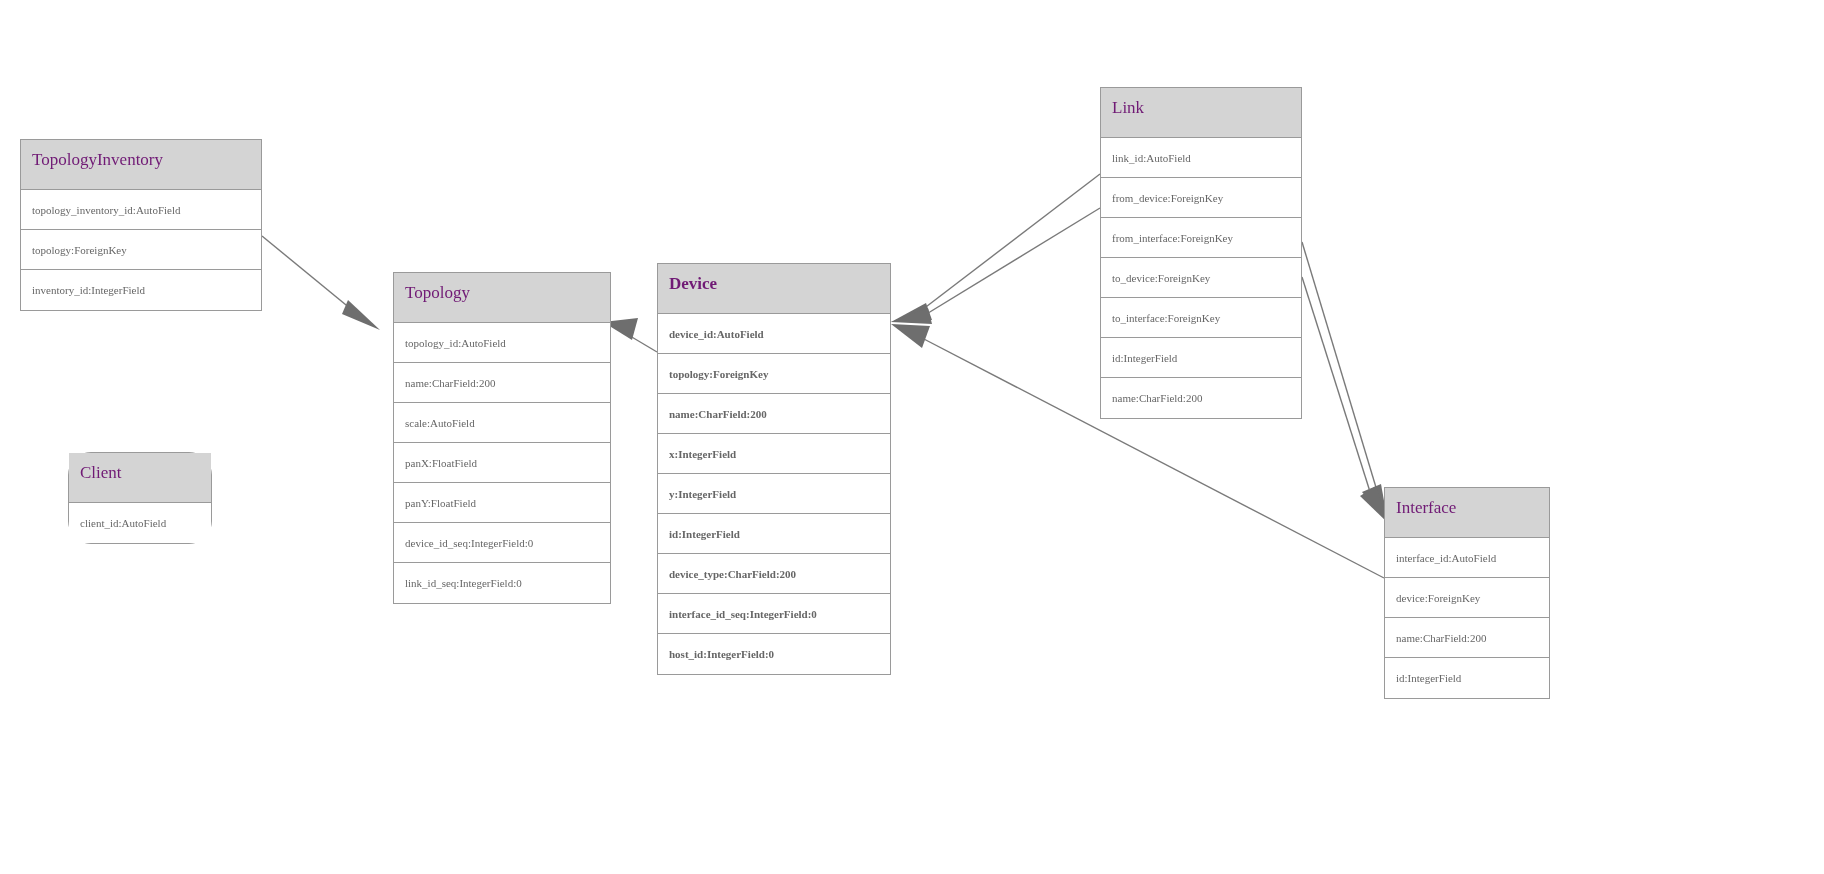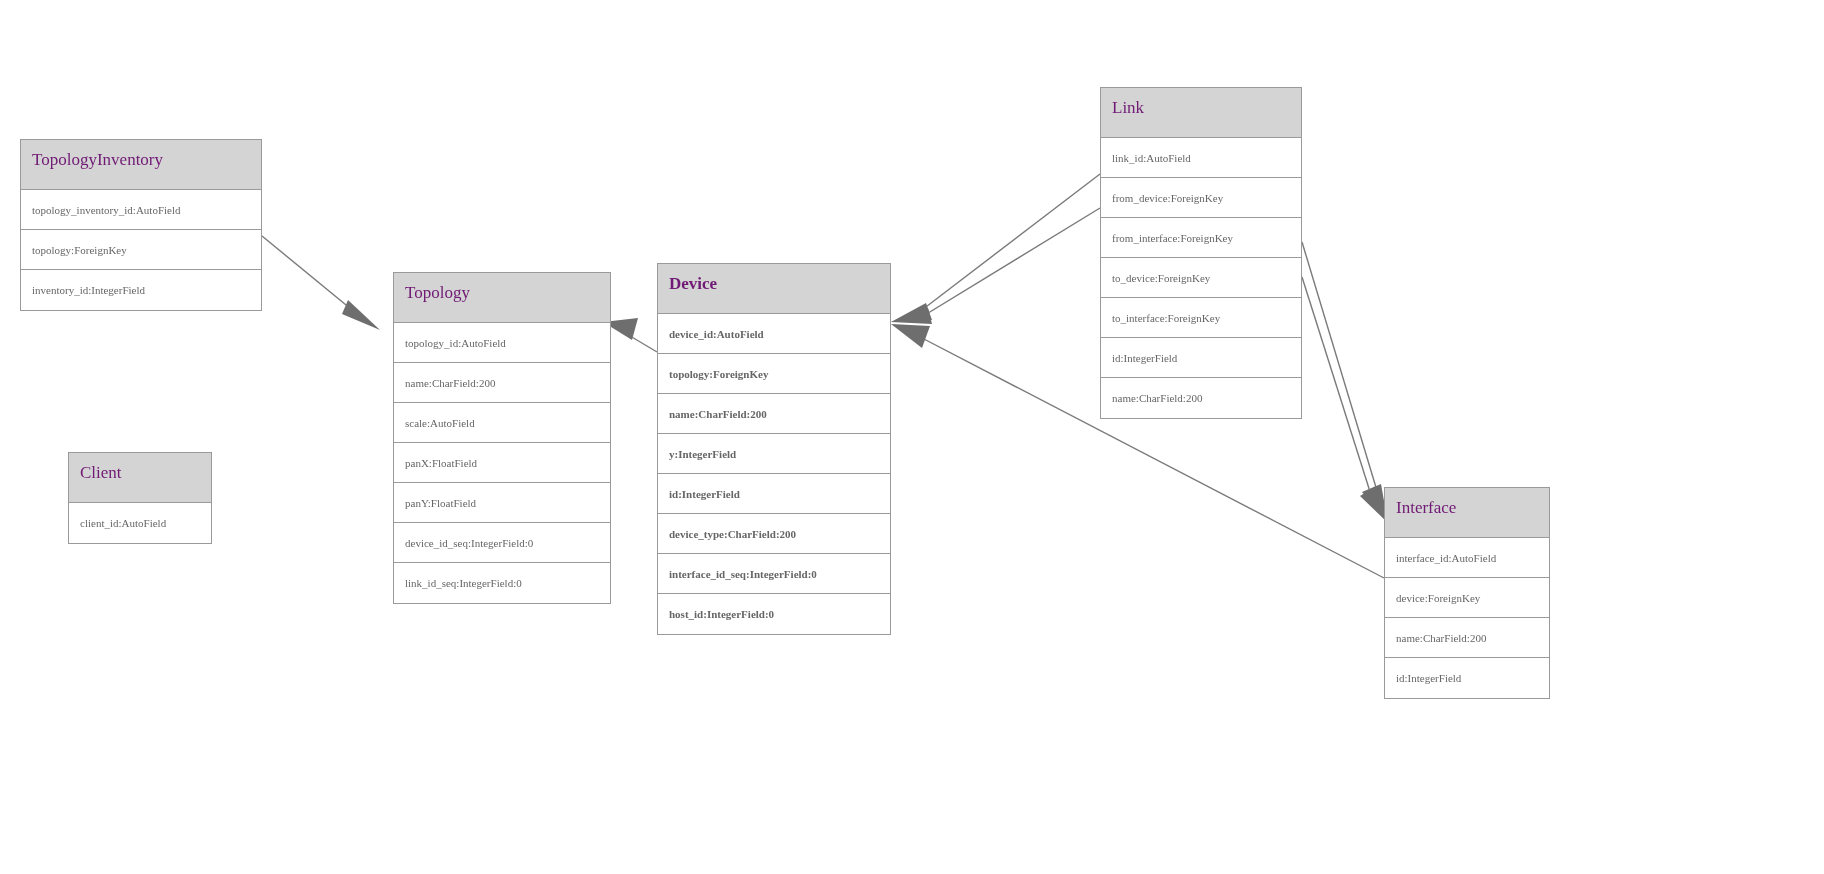--- a/index.html
+++ b/index.html
@@ -113,30 +113,31 @@
     <div class="entity-header">Topology</div>
     <div class="entity-row">topology_id:AutoField</div>
     <div class="entity-row">name:CharField:200</div>
     <div class="entity-row">scale:AutoField</div>
     <div class="entity-row">panX:FloatField</div>
     <div class="entity-row">panY:FloatField</div>
     <div class="entity-row">device_id_seq:IntegerField:0</div>
     <div class="entity-row">link_id_seq:IntegerField:0</div>
   </div>
 
-  <div class="entity" style="left:68px; top:452px; width:144px;">
+  <div class="entity" style="left:68px; top:452px; width:144px;border-radius:23px;">
     <div class="entity-header">Client</div>
     <div class="entity-row">client_id:AutoField</div>
   </div>
 
   <div class="entity" style="left:657px; top:263px; width:234px;font-weight:bold;">
     <div class="entity-header">Device</div>
     <div class="entity-row">device_id:AutoField</div>
     <div class="entity-row">topology:ForeignKey</div>
     <div class="entity-row">name:CharField:200</div>
+    <div class="entity-row">x:IntegerField</div>
     <div class="entity-row">y:IntegerField</div>
     <div class="entity-row">id:IntegerField</div>
     <div class="entity-row">device_type:CharField:200</div>
     <div class="entity-row">interface_id_seq:IntegerField:0</div>
     <div class="entity-row">host_id:IntegerField:0</div>
   </div>
 
   <div class="entity" style="left:1100px; top:87px; width:202px;">
     <div class="entity-header">Link</div>
     <div class="entity-row">link_id:AutoField</div>

